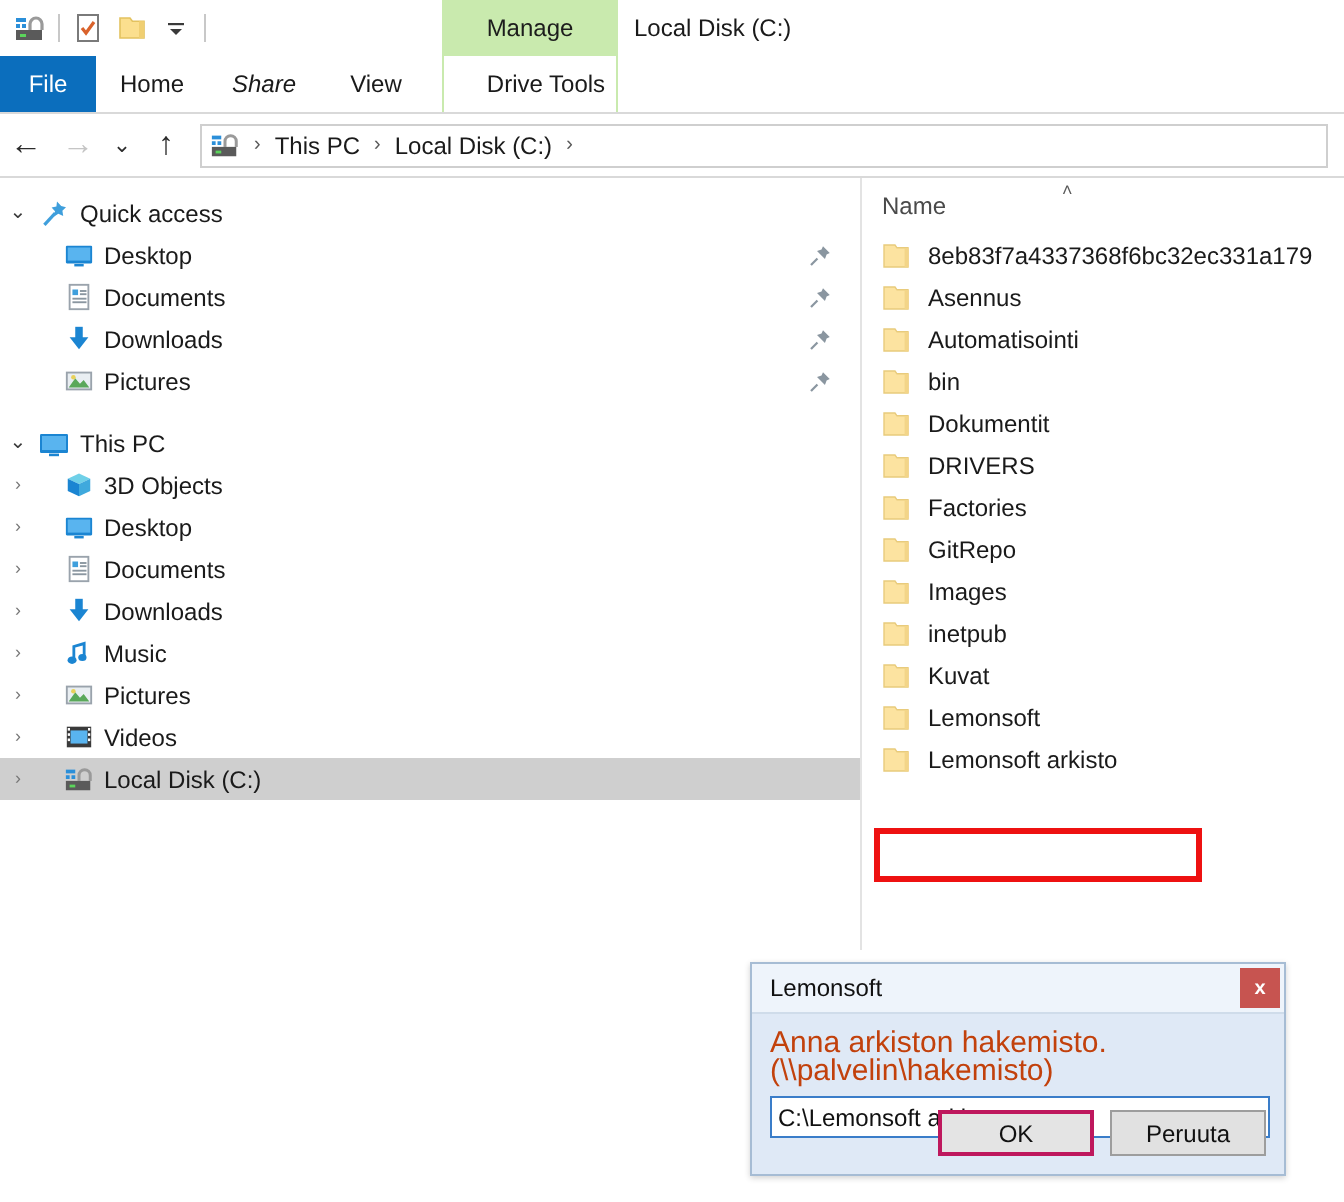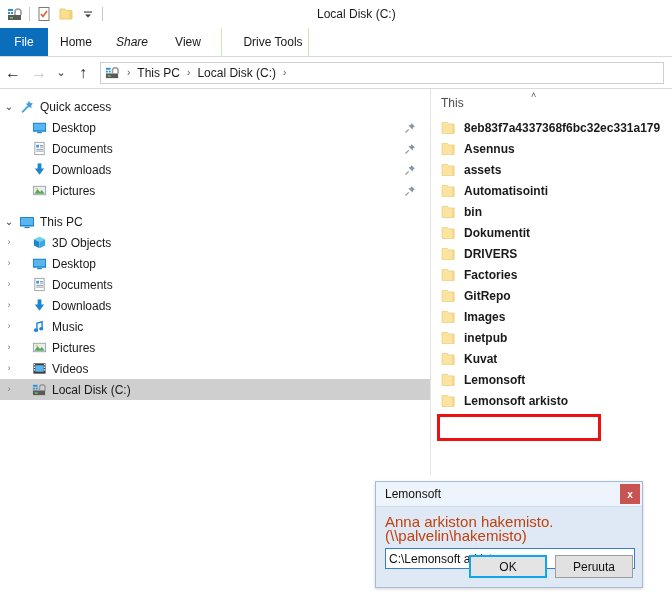--- a/index.html
+++ b/index.html
@@ -129,21 +129,21 @@
   .col-header {
     height: 24px; width: 241px; position: relative;
     display: flex; align-items: flex-end; padding-left: 10px; padding-bottom: 3px;
     font-size: 12px; color: #4a4a4a;
   }
   .sort-caret {
     position: absolute; left: 100px; top: 1px; font-size: 9px; color: #5a5a5a;
   }
   .file-row {
     height: 21px; display: flex; align-items: center; padding-left: 10px;
-    font-size: 12px; color: #1a1a1a; position: relative; font-weight: bold;
+    font-size: 12px; color: #1a1a1a; position: relative;
   }
   .folder-ico { width: 17px; flex: 0 0 17px; margin-right: 6px; display: flex; align-items: center; }
   .file-name { white-space: nowrap; overflow: hidden; }
 
   .annot-rect {
     position: absolute; left: 437px; top: 414px; width: 164px; height: 27px;
     border: 3px solid #ee1111; pointer-events: none;
   }
 
   
@@ -177,21 +177,21 @@
     position: absolute; right: 9px; bottom: 9px;
     display: flex; gap: 8px;
   }
   .dlg-btn {
     width: 78px; height: 23px; background: #e1e1e1;
     border: 1px solid #9d9d9d; color: #111111;
     display: flex; align-items: center; justify-content: center;
     font-size: 12px;
   }
   .dlg-btn.default {
-    border: 2px solid #0ea5e9; background: #e4e4e4;
+    border: 2px solid #be185d; background: #e4e4e4;
   }
 </style>
 </head>
 <body>
 
 <div id="app">
 
   <div class="titlebar">
     <div class="qa-icons">
       <div class="qa-btn">
@@ -220,20 +220,23 @@
       <div class="qa-btn">
         <svg width="14" height="14" viewBox="0 0 14 14">
           <rect x="3" y="4.5" width="8" height="1.1" fill="#3a3a3a"></rect>
           <path d="M4 7.5 L7 10.5 L10 7.5 Z" fill="#3a3a3a"></path>
         </svg>
       </div>
       <div class="qa-sep"></div>
     </div>
   </div>
 
+  <div class="ctx-tab">
+    <span>Manage</span>
+  </div>
   <div class="win-title">Local Disk (C:)</div>
 
   <div class="tabstrip">
     <div class="tab file">
       <span>File</span>
     </div>
     <div class="tab home">
       <span>Home</span>
     </div>
     <div class="tab share">
@@ -482,49 +485,40 @@
       <span class="tree-label">Local Disk (C:)</span>
     </div>
 
   </div>
 
   <div class="vsplit"></div>
 
   <div class="file-pane">
     <div class="col-header">
       <span class="sort-caret">˄</span>
-      <span>This</span>
+      <span>Name</span>
     </div>
 
     <div class="file-row" style="margin-top:4px;">
       <span class="folder-ico">
         <svg width="16" height="14" viewBox="0 0 16 14">
           <path d="M1 1.5 h5.5 l1 1.4 H13 v9.6 H1 Z" fill="#fce3a0" stroke="#e8cb7c" stroke-width="0.7"></path>
           <rect x="11.3" y="3" width="2" height="9.6" fill="#f3d588"></rect>
         </svg>
       </span>
       <span class="file-name">8eb83f7a4337368f6bc32ec331a179</span>
     </div>
     <div class="file-row">
       <span class="folder-ico">
         <svg width="16" height="14" viewBox="0 0 16 14">
             <path d="M1 1.5 h5.5 l1 1.4 H13 v9.6 H1 Z" fill="#fce3a0" stroke="#e8cb7c" stroke-width="0.7"></path>
             <rect x="11.3" y="3" width="2" height="9.6" fill="#f3d588"></rect>
           </svg>
       </span>
       <span class="file-name">Asennus</span>
-    </div>
-    <div class="file-row">
-      <span class="folder-ico">
-        <svg width="16" height="14" viewBox="0 0 16 14">
-            <path d="M1 1.5 h5.5 l1 1.4 H13 v9.6 H1 Z" fill="#fce3a0" stroke="#e8cb7c" stroke-width="0.7"></path>
-            <rect x="11.3" y="3" width="2" height="9.6" fill="#f3d588"></rect>
-          </svg>
-      </span>
-      <span class="file-name">assets</span>
     </div>
     <div class="file-row">
       <span class="folder-ico">
         <svg width="16" height="14" viewBox="0 0 16 14">
             <path d="M1 1.5 h5.5 l1 1.4 H13 v9.6 H1 Z" fill="#fce3a0" stroke="#e8cb7c" stroke-width="0.7"></path>
             <rect x="11.3" y="3" width="2" height="9.6" fill="#f3d588"></rect>
           </svg>
       </span>
       <span class="file-name">Automatisointi</span>
     </div>

